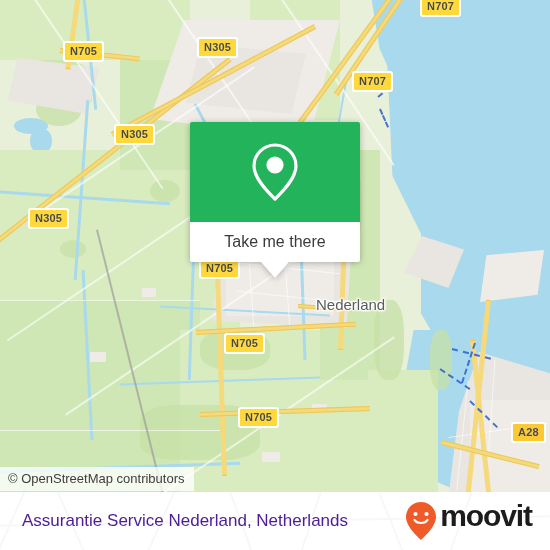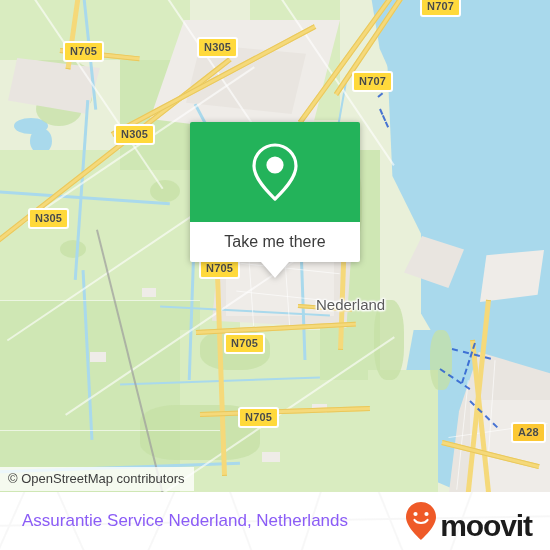--- a/index.html
+++ b/index.html
@@ -189,29 +189,29 @@
     left: 0; top: 0; width: 550px; height: 58px;
     opacity: .10;
     pointer-events: none;
   }
   #footer-bleed .fl {
     position: absolute;
     background: #b9b9b9;
   }
   #place-title {
     position: relative;
-    color: #8b5cf6;
+    color: #4c1d95;
     font-size: 17px;
     white-space: nowrap;
     z-index: 2;
   }
   #brand {
     position: relative;
     display: flex;
-    align-items: flex-end;
+    align-items: flex-start;
     gap: 2px;
     z-index: 2;
   }
   #brand-word {
     color: #1c1c1c;
     font-size: 30px;
     font-weight: bold;
     letter-spacing: -1.1px;
     line-height: 30px;
   }

